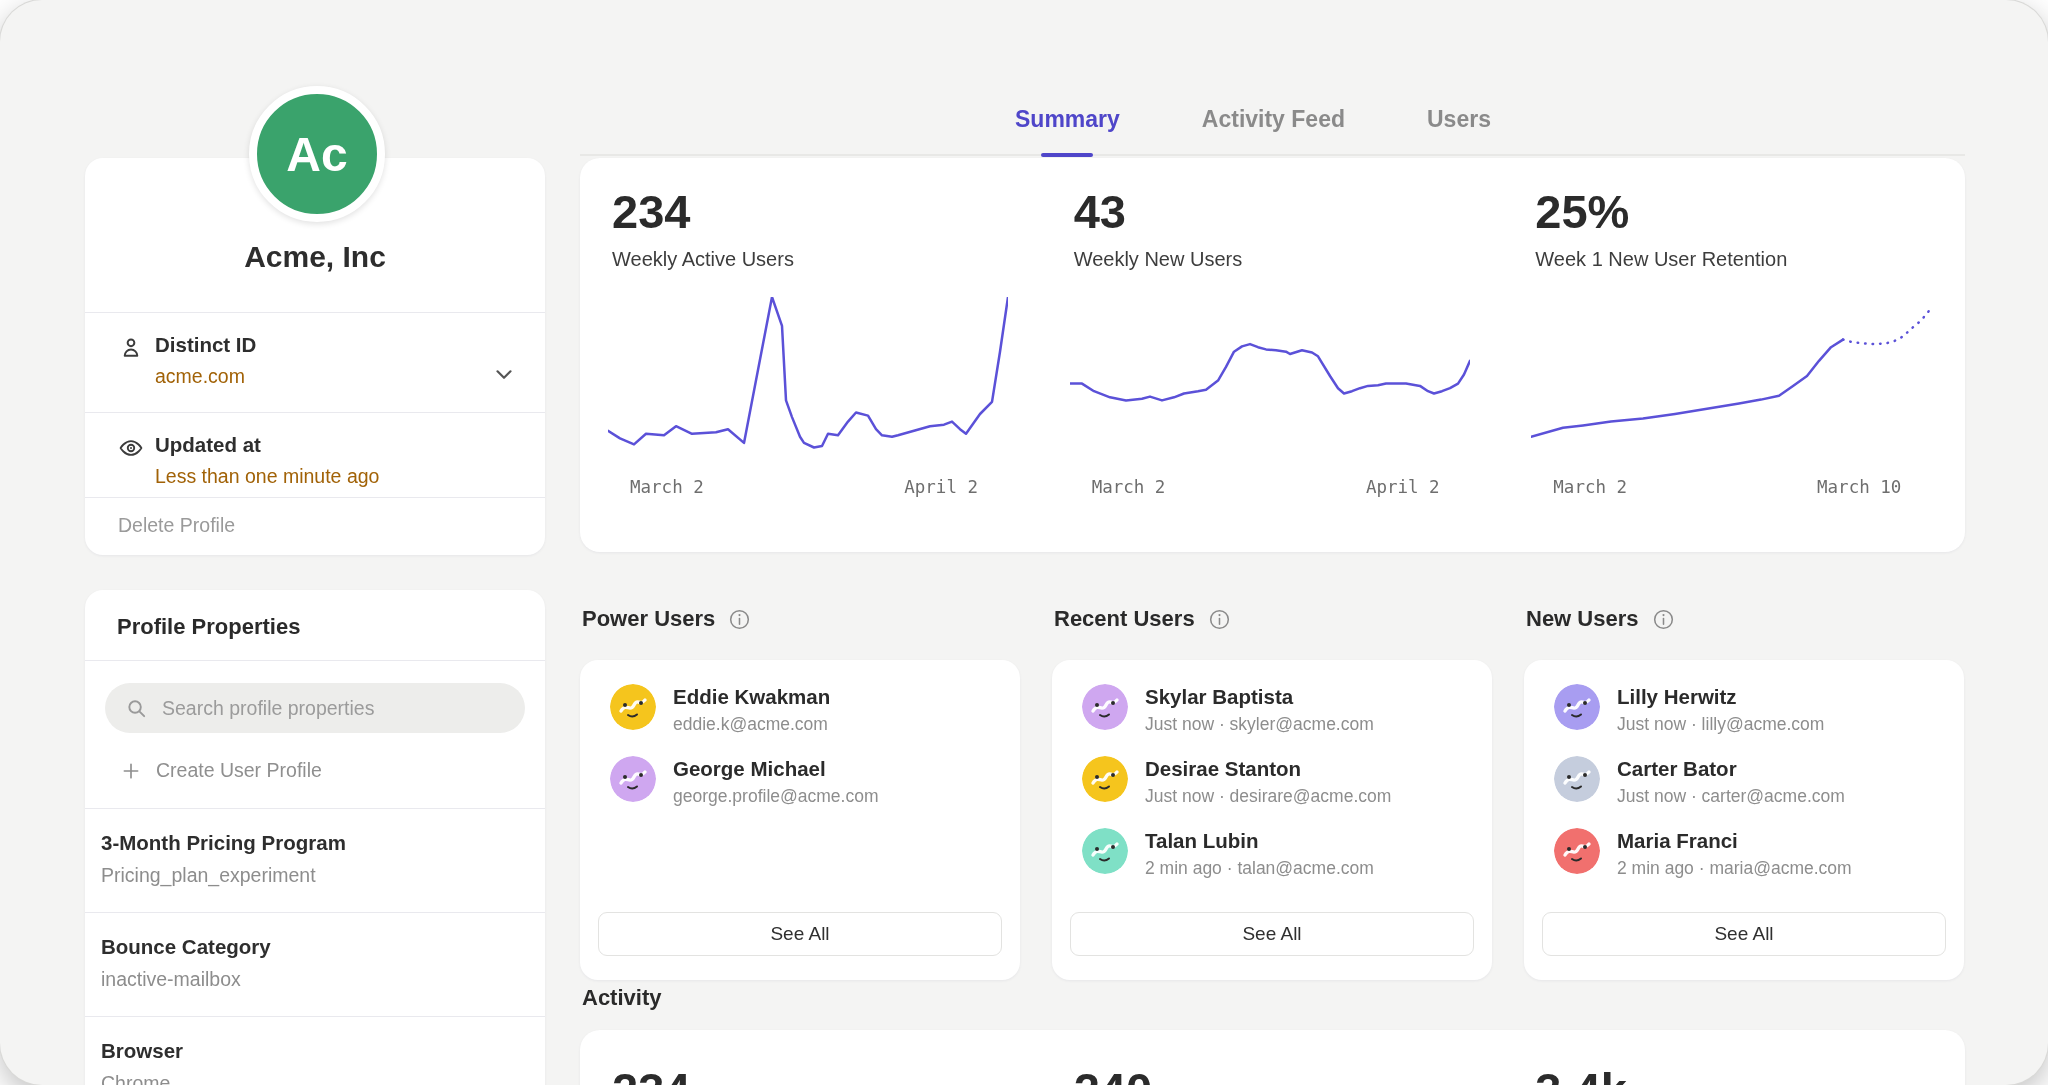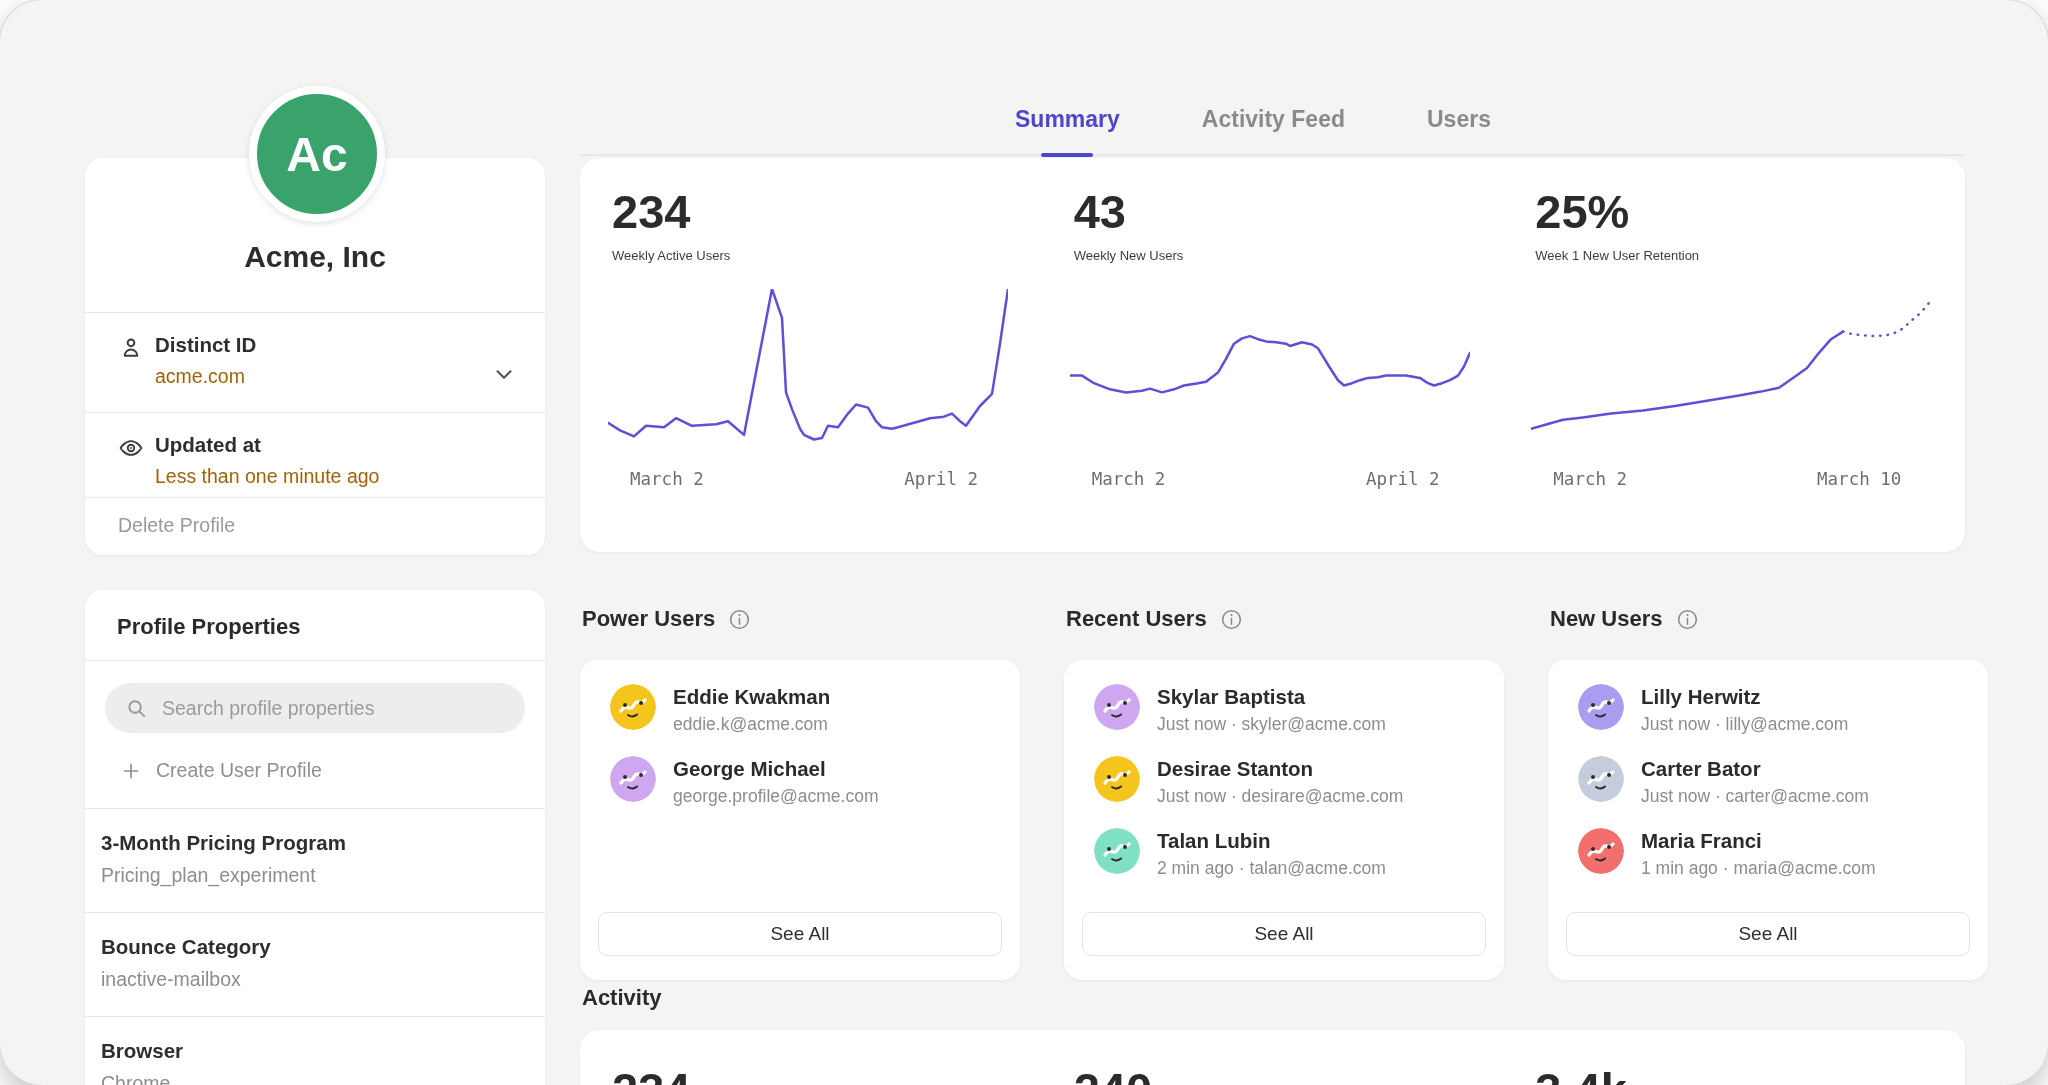--- a/index.html
+++ b/index.html
@@ -61,30 +61,30 @@
   .tab.active::after {
     content:""; position:absolute; bottom:-3px; left:50%; transform:translateX(-50%);
     width:52px; height:4px; border-radius:2px; background:#4f46c9;
   }
 
   
   .summary-card { position:absolute; left:580px; top:158px; width:1385px; height:394px; border-radius:20px; }
   .summary-grid { display:grid; grid-template-columns:repeat(3,1fr); height:100%; }
   .stat-col { padding:30px 0 0 32px; }
   .stat-number { font-size:47px; font-weight:bold; color:#2b2b2b; line-height:1; }
-  .stat-label { margin-top:13px; font-size:13px; color:#3d3d3d; }
+  .stat-label { margin-top:13px; font-size:20px; color:#3d3d3d; }
   .mini-chart { width:400px; height:152px; margin:26px 0 0 -4px; }
   .tick-row {
     display:flex; justify-content:space-between; width:400px; margin-top:28px;
     padding:0 34px 0 18px;
     font-family:"DejaVu Sans Mono", monospace; font-size:17.5px; color:#6e6e6e;
   }
 
   
-  .sections { position:absolute; left:580px; top:606px; display:flex; gap:44px; }
+  .sections { position:absolute; left:580px; top:606px; display:flex; gap:32px; }
   .user-col { width:440px; }
   .sec-head { display:flex; align-items:center; gap:13px; margin:0 0 28px 2px; }
   .sec-title { font-size:22px; font-weight:bold; color:#2a2a2a; }
   .info-icon { width:23px; height:23px; color:#8a8a8a; cursor:pointer; }
   .user-card { position:relative; height:320px; border-radius:18px; padding:24px 0 0 30px; }
   .user-row { display:flex; gap:17px; margin-bottom:21px; cursor:pointer; }
   .u-avatar { width:46px; height:46px; border-radius:50%; flex:0 0 auto; }
   .u-name { font-size:20.5px; font-weight:bold; color:#2b2b2b; margin-top:1px; }
   .u-sub { font-size:17.5px; color:#8d8d8d; margin-top:5px; }
   .see-all {
@@ -364,21 +364,21 @@
         <div class="user-row">
           <svg class="u-avatar" viewBox="0 0 46 46">
             <circle cx="23" cy="23" r="23" fill="#f1706e"></circle>
             <path d="M11 27c5-9 9 2 13-6s5 2 11-5" stroke="#ffffff" stroke-width="3.4" fill="none" stroke-linecap="round" opacity=".95"></path>
             <circle cx="15" cy="21" r="2" fill="#2b2b2b"></circle>
               <circle cx="31" cy="19" r="2" fill="#2b2b2b"></circle>
             <path d="M18 31q4.5 3.4 9-.5" stroke="#2b2b2b" stroke-width="2" fill="none" stroke-linecap="round"></path>
           </svg>
           <div>
             <div class="u-name">Maria Franci</div>
-            <div class="u-sub">1 min ago · maria@acme.com</div>
+            <div class="u-sub">2 min ago · maria@acme.com</div>
           </div>
         </div>
         <button class="see-all">See All</button>
       </div>
     </div>
   </div>
 
   <div class="activity-title">Activity</div>
   <div class="card activity-card">
     <div class="activity-grid">

